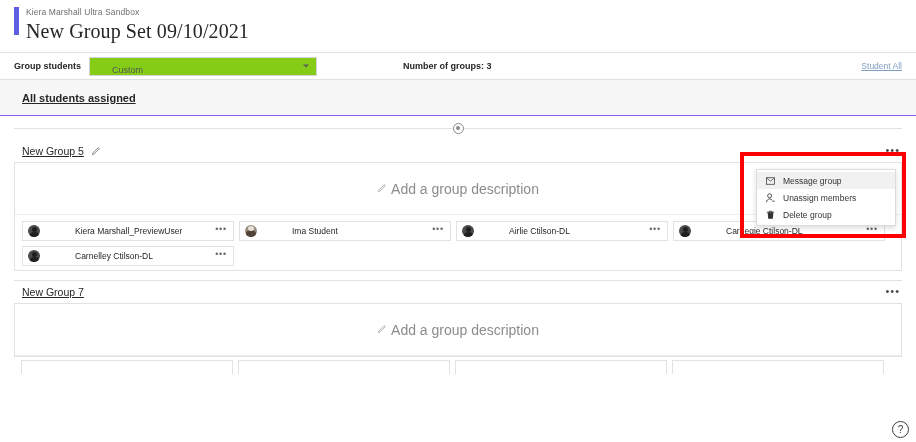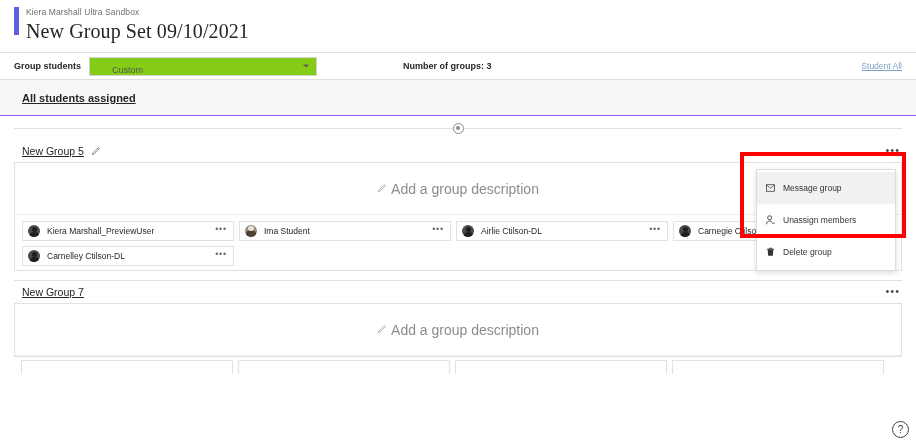--- a/index.html
+++ b/index.html
@@ -267,20 +267,21 @@
     width: 9px; height: 7px;
     border-radius: 50% 50% 0 0;
     background: #1f1f1f;
   }
   .member-name {
     font-size: 8.5px;
     color: #262626;
     white-space: nowrap;
     overflow: hidden;
     text-overflow: ellipsis;
+    margin-left: 28px;
   }
   .member-kebab {
     margin-left: auto;
     font-size: 9px;
     letter-spacing: .8px;
     color: #6a6a6a;
     line-height: 6px;
     cursor: pointer;
     padding-bottom: 4px;
     user-select: none;
@@ -314,21 +315,21 @@
     background: #ffffff;
     border: 1px solid #dcdcdc;
     box-shadow: 0 2px 5px rgba(0,0,0,.14);
     z-index: 40;
     padding: 2px 0;
   }
   .dd-item {
     display: flex;
     align-items: center;
     gap: 7px;
-    height: 32px;
+    height: 17px;
     padding: 0 8px;
     font-size: 8.5px;
     color: #333333;
     cursor: pointer;
     white-space: nowrap;
   }
   .dd-item.active { background: #f1f1f1; }
   .dd-icon {
     width: 11px;
     display: inline-flex;

